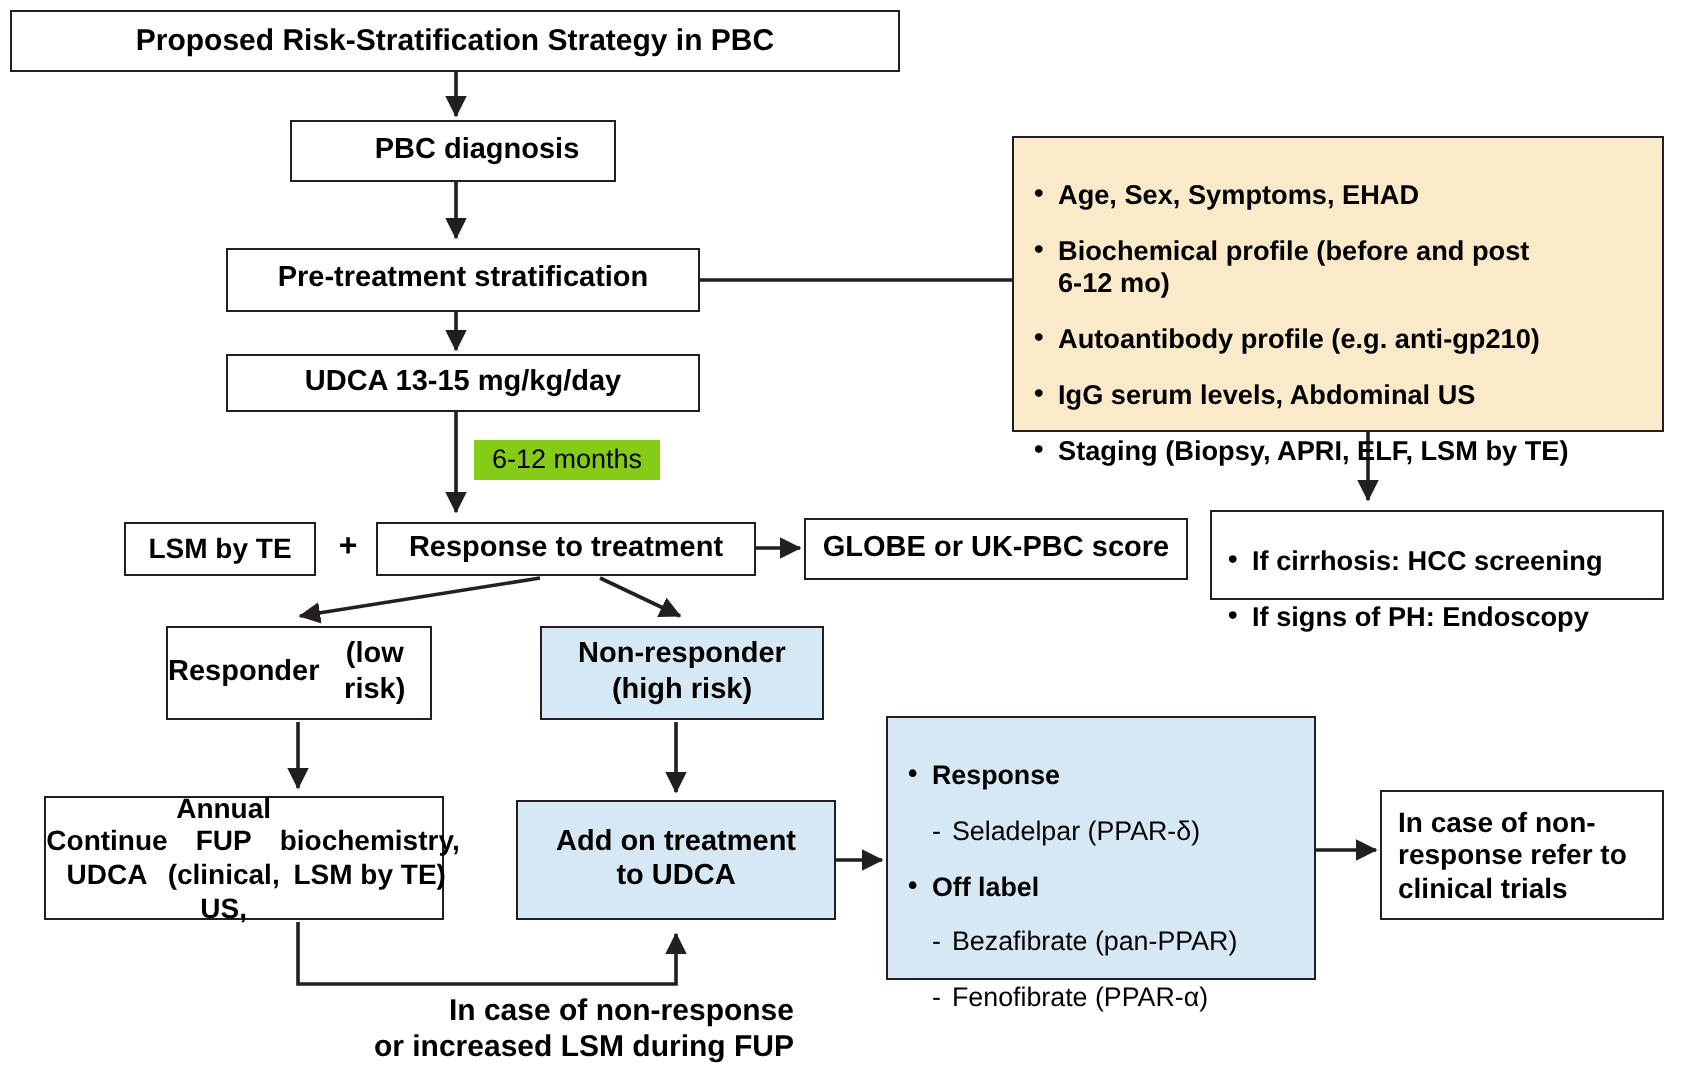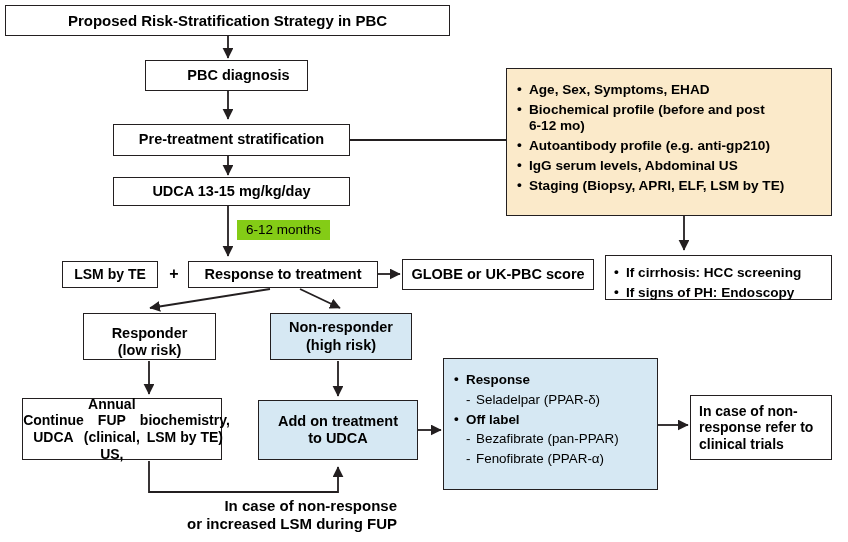--- a/index.html
+++ b/index.html
@@ -7,21 +7,21 @@
        font-family:"Liberation Sans",sans-serif;color:#000;}
   #canvas{position:absolute;left:0;top:0;width:848px;height:542px;}
   .box{position:absolute;box-sizing:border-box;border:1.6px solid #231f20;
        background:#fff;display:flex;align-items:center;justify-content:center;
        text-align:center;line-height:1.18;}
   .bold{font-weight:bold;}
   .blue{background:#d6e8f3;}
   .yellow{background:#fbeaca;}
   .listbox{display:block;text-align:left;}
   .listbox ul{list-style:none;margin:0;padding:0;}
-  .listbox li{position:relative;padding-left:12px;margin:4px 0 1px 0;}
+  .listbox li{position:relative;padding-left:12px;margin:12px 0 1px 0;}
   .listbox li.b::before{content:"\2022";position:absolute;left:0;top:-1px;}
   .listbox li.sub{padding-left:22px;font-weight:normal;}
   .listbox li.sub::before{content:"-";position:absolute;left:12px;top:0;}
   .plain{position:absolute;text-align:center;line-height:1.2;}
   .chip{position:absolute;background:#84cc16;padding:2px 9px;line-height:1.2;}
   svg.lines{position:absolute;left:0;top:0;width:848px;height:542px;pointer-events:none;}
 </style>
 </head>
 <body>
 
@@ -80,21 +80,21 @@
   </div>
 
   <div class="box bold" style="left:188px;top:261px;width:190px;height:27px;font-size:14.5px;">
     <span>Response to treatment</span>
   </div>
 
   <div class="box bold" style="left:402px;top:259px;width:192px;height:31px;font-size:14.5px;">
     <span>GLOBE or UK-PBC score</span>
   </div>
 
-  <div class="box bold" style="left:83px;top:313px;width:133px;height:47px;font-size:14.5px;flex-direction:column;justify-content:flex-end;">
+  <div class="box bold" style="left:83px;top:313px;width:133px;height:47px;font-size:14.5px;flex-direction:row;">
     <span>Responder</span>
     <span>(low risk)</span>
   </div>
 
   <div class="box bold blue" style="left:270px;top:313px;width:142px;height:47px;font-size:14.5px;flex-direction:column;">
     <span>Non-responder</span>
     <span>(high risk)</span>
   </div>
 
   <div class="box bold" style="left:22px;top:398px;width:200px;height:62px;font-size:14px;padding-left:9px;">

